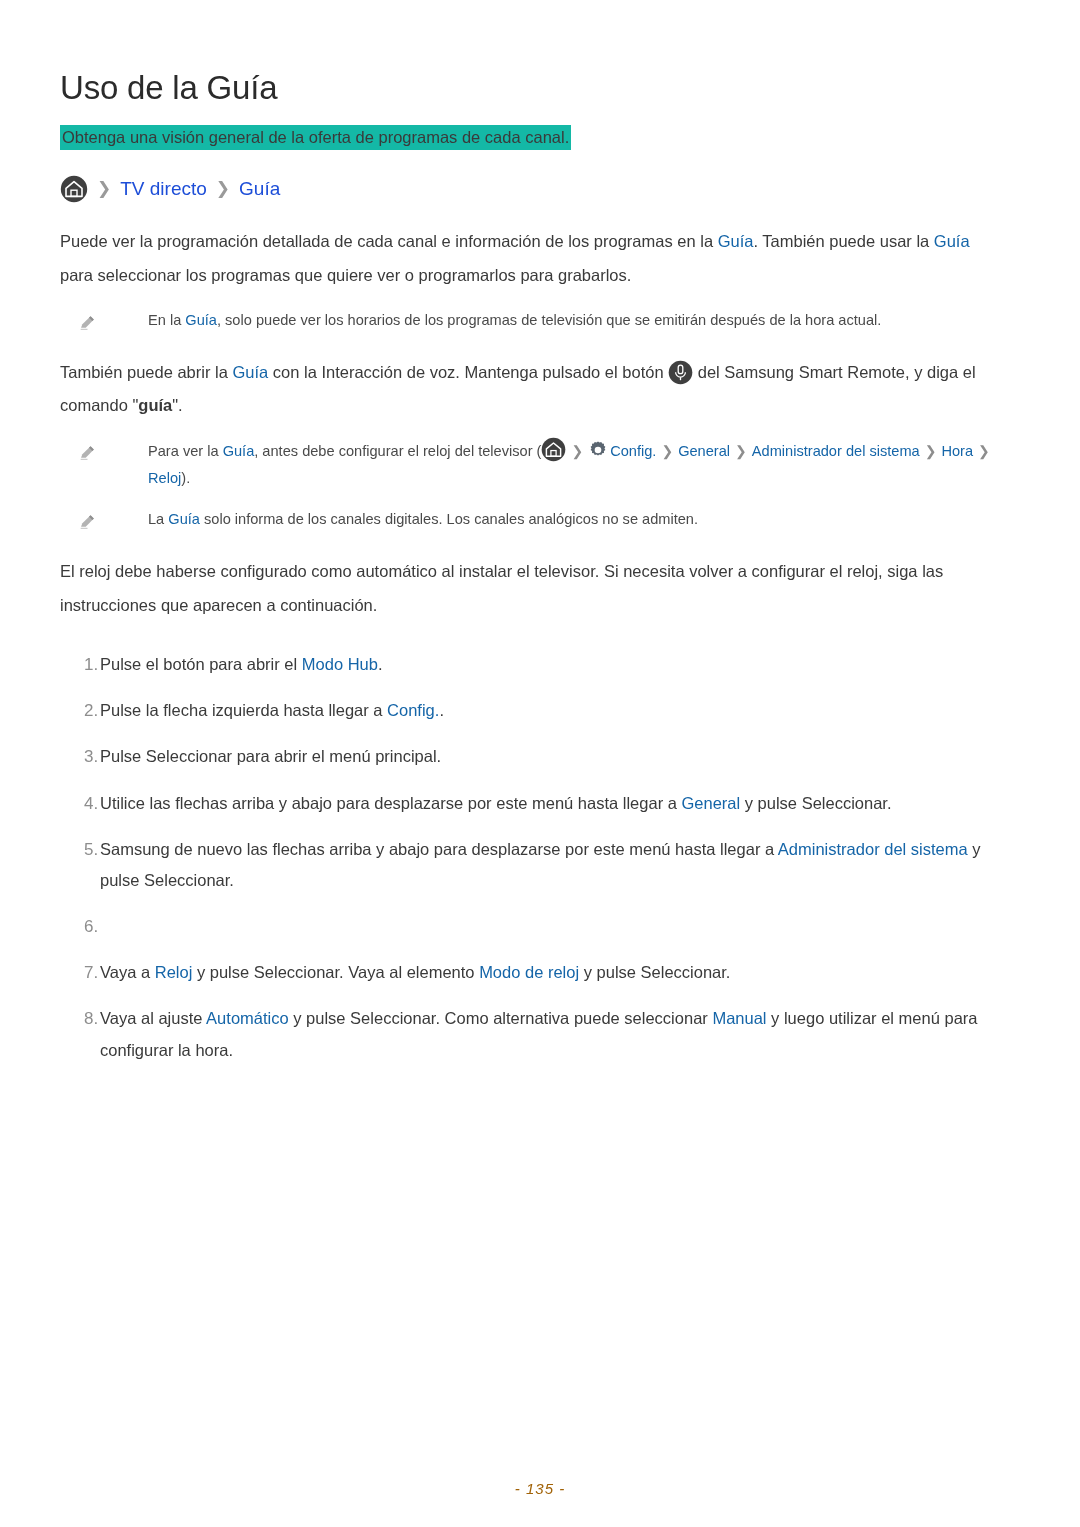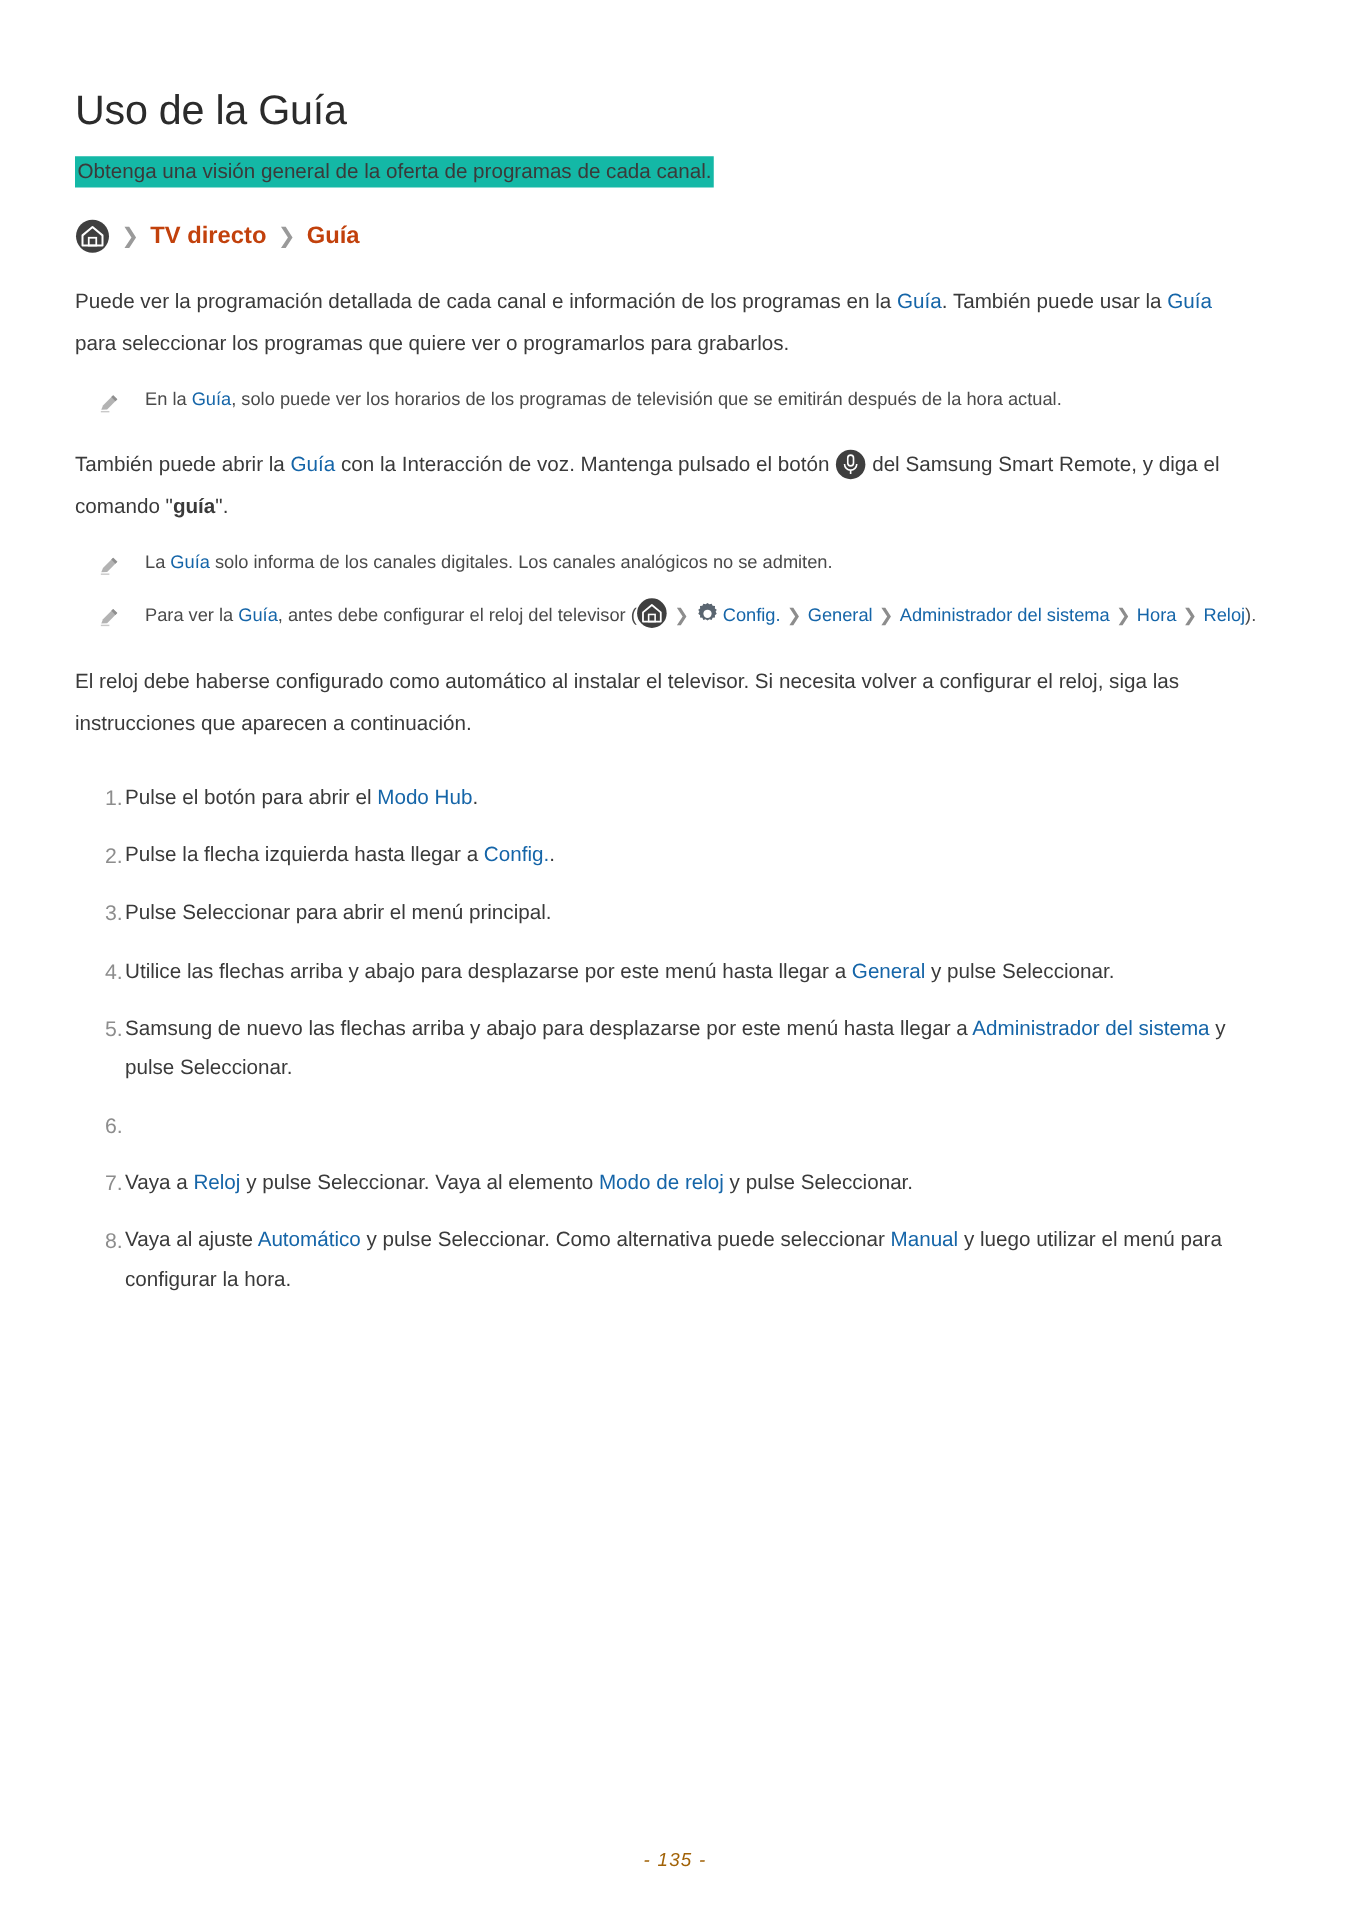--- a/index.html
+++ b/index.html
@@ -51,22 +51,22 @@
 
   
   .path-row {
     margin-top: 26px;
     display: flex;
     align-items: center;
     gap: 9px;
     font-size: 19px;
   }
   .path-link {
-    color: #c2410c;
-    font-weight: 700;
+    color: #1d4ed8;
+    font-weight: 400;
     font-size: 19px;
     white-space: nowrap;
   }
   .chev {
     color: #9a9a9a;
     font-size: 17px;
     line-height: 1;
     font-weight: 300;
   }
 
@@ -125,20 +125,21 @@
     max-width: 940px;
   }
   .note .note-icon {
     flex: 0 0 38px;
     padding-top: 6px;
   }
   .note .note-text {
     font-size: 14.6px;
     line-height: 1.85;
     color: #4a4a4a;
+    margin-left: 32px;
   }
   .note .note-text .lnk { color: #1565a8; }
   .note .chev-i {
     color: #8d8d8d;
     font-size: 14px;
     padding: 0 5px;
   }
 
   
   .steps {
@@ -232,44 +233,44 @@
 
   <div class="note">
     <span class="note-icon">
       <svg class="icon-pencil" viewBox="0 0 20 20" aria-hidden="true">
         <path d="M3.2 15.6 L4.6 11.9 L13.2 3.3 L16.7 6.8 L8.1 15.4 Z" fill="#b3b3b3"></path>
         <path d="M13.2 3.3 L16.7 6.8 L15.1 8.4 L11.6 4.9 Z" fill="#8f8f8f"></path>
         <rect x="2.8" y="16.6" width="7.2" height="1.2" fill="#c9c9c9"></rect>
       </svg>
     </span>
     <span class="note-text">
-      <span>La </span><span class="lnk">Guía</span><span> solo informa de los canales digitales. Los canales analógicos no se admiten.</span>
-    </span>
-  </div>
-
-  <div class="note">
-    <span class="note-icon">
-      <svg class="icon-pencil" viewBox="0 0 20 20" aria-hidden="true">
-        <path d="M3.2 15.6 L4.6 11.9 L13.2 3.3 L16.7 6.8 L8.1 15.4 Z" fill="#b3b3b3"></path>
-        <path d="M13.2 3.3 L16.7 6.8 L15.1 8.4 L11.6 4.9 Z" fill="#8f8f8f"></path>
-        <rect x="2.8" y="16.6" width="7.2" height="1.2" fill="#c9c9c9"></rect>
-      </svg>
-    </span>
-    <span class="note-text">
       <span>Para ver la </span><span class="lnk">Guía</span><span>, antes debe configurar el reloj del televisor (</span><span class="icon-home sm"><svg viewBox="0 0 26 26" width="25" height="25" aria-hidden="true">
             <circle cx="13" cy="13" r="12.3" fill="#3f3f3f"></circle>
             <path d="M13 6.2 L20.4 12.4 L20.4 20 L5.6 20 L5.6 12.4 Z" fill="none" stroke="#ffffff" stroke-width="1.5" stroke-linejoin="round"></path>
             <rect x="10.3" y="14.1" width="5.4" height="5.9" fill="none" stroke="#ffffff" stroke-width="1.3"></rect>
           </svg></span><span class="chev-i">❯</span><span class="icon-gear"><svg viewBox="0 0 20 20" width="20" height="20" aria-hidden="true">
             <path d="M10 1.4 l1.5 1.0 1.8 -0.5 0.8 1.7 1.9 0.2 -0.1 1.9 1.5 1.1 -0.9 1.6 0.9 1.6 -1.5 1.1 0.1 1.9 -1.9 0.2 -0.8 1.7 -1.8 -0.5 -1.5 1.0 -1.5 -1.0 -1.8 0.5 -0.8 -1.7 -1.9 -0.2 0.1 -1.9 -1.5 -1.1 0.9 -1.6 -0.9 -1.6 1.5 -1.1 -0.1 -1.9 1.9 -0.2 0.8 -1.7 1.8 0.5 Z" fill="#5a6570"></path>
             <circle cx="10" cy="10" r="3.3" fill="#ffffff"></circle>
           </svg></span><span class="lnk">Config.</span><span class="chev-i">❯</span><span class="lnk">General</span><span class="chev-i">❯</span><span class="lnk">Administrador del sistema</span><span class="chev-i">❯</span><span class="lnk">Hora</span><span class="chev-i">❯</span><span class="lnk">Reloj</span><span>).</span>
     </span>
   </div>
 
+  <div class="note">
+    <span class="note-icon">
+      <svg class="icon-pencil" viewBox="0 0 20 20" aria-hidden="true">
+        <path d="M3.2 15.6 L4.6 11.9 L13.2 3.3 L16.7 6.8 L8.1 15.4 Z" fill="#b3b3b3"></path>
+        <path d="M13.2 3.3 L16.7 6.8 L15.1 8.4 L11.6 4.9 Z" fill="#8f8f8f"></path>
+        <rect x="2.8" y="16.6" width="7.2" height="1.2" fill="#c9c9c9"></rect>
+      </svg>
+    </span>
+    <span class="note-text">
+      <span>La </span><span class="lnk">Guía</span><span> solo informa de los canales digitales. Los canales analógicos no se admiten.</span>
+    </span>
+  </div>
+
   <p class="para">
     <span>El reloj debe haberse configurado como automático al instalar el televisor. Si necesita volver a configurar el reloj, siga las instrucciones que aparecen a continuación.</span>
   </p>
 
   <ol class="steps" id="steps-list">
       <li>
         <span class="num">1.</span>
         <span class="stxt"><span>Pulse el botón para abrir el </span><span class="lnk">Modo Hub</span><span>.</span></span>
       </li>
       <li>

